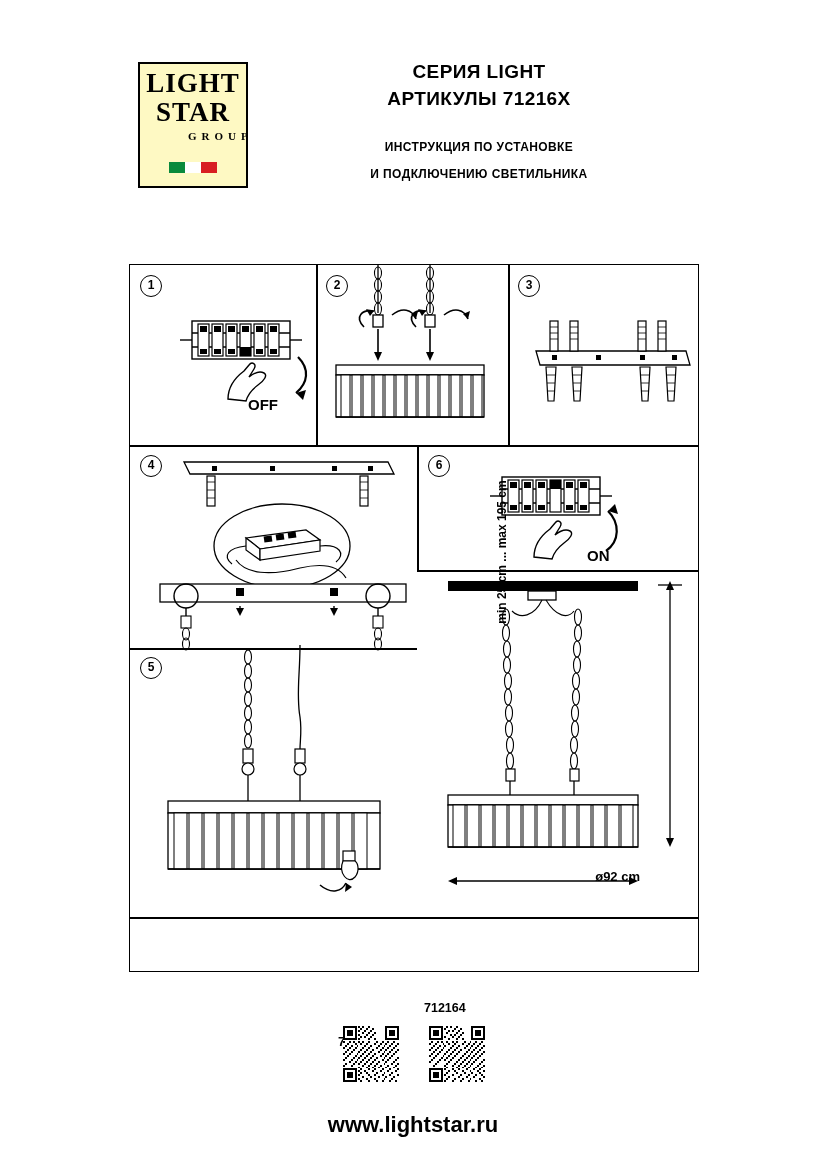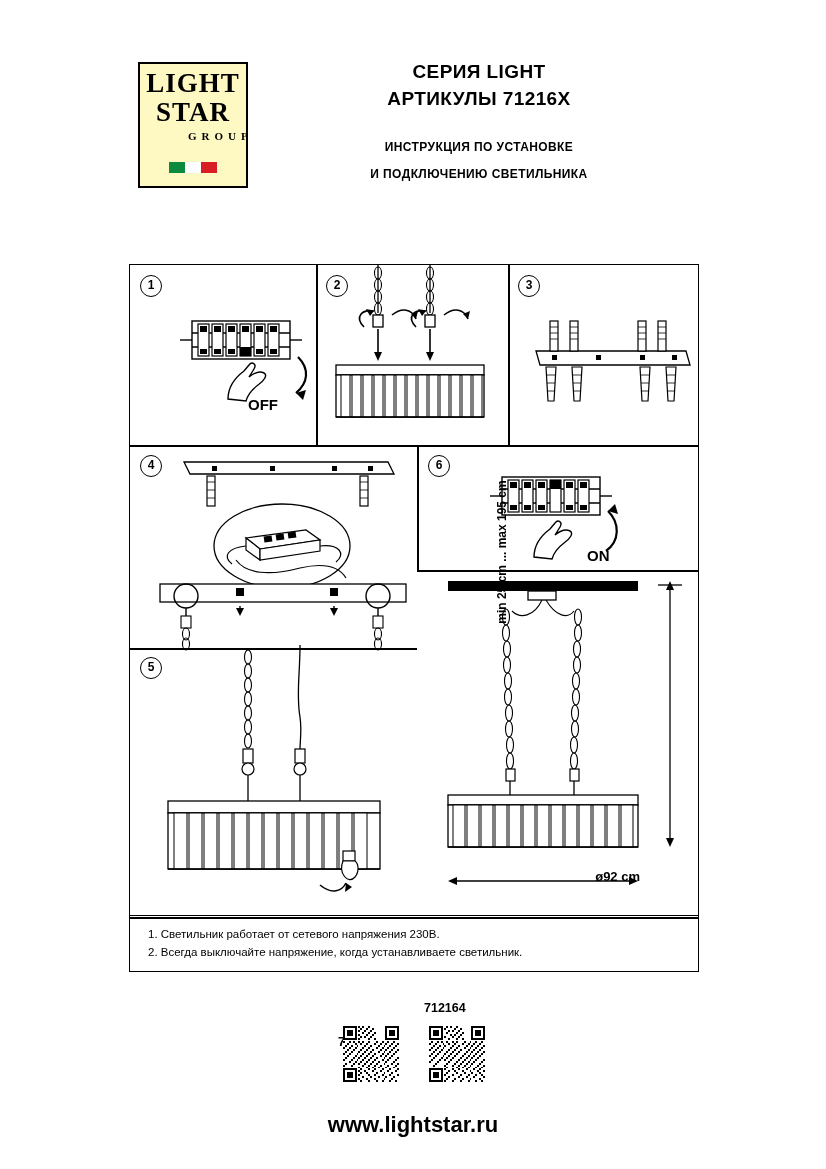--- a/index.html
+++ b/index.html
@@ -529,24 +529,20 @@
       <path d="M18 304 l9 -4 l0 8 z" fill="#000"></path>
       <path d="M208 304 l-9 -4 l0 8 z" fill="#000"></path>
     </svg>
     <div style="position:absolute;left:365px;top:382px;width:190px;transform:rotate(-90deg);transform-origin:left top;font-size:12px;font-weight:bold;text-align:center;">
       <span>min 25 cm ... max 195 cm</span>
     </div>
     <div style="position:absolute;left:300px;top:604px;width:210px;text-align:right;font-size:13px;font-weight:bold;">
       <span>ø92 cm</span>
     </div>
 
-    <div class="notes">
-      <div>1. Светильник работает от сетевого напряжения 230В.</div>
-      <div>2. Всегда выключайте напряжение, когда устанавливаете светильник.</div>
-    </div>
   </div>
 
   <div class="code-a">712162</div>
   <div class="code-b">712164</div>
 
   <div class="qr" style="left:343px;top:1026px;">
     <svg width="56" height="56" viewBox="0 0 29 29" shape-rendering="crispEdges">
       <rect width="29" height="29" fill="#fff"></rect>
       <g fill="#000">
         <rect x="0" y="0" width="7" height="1"></rect>

